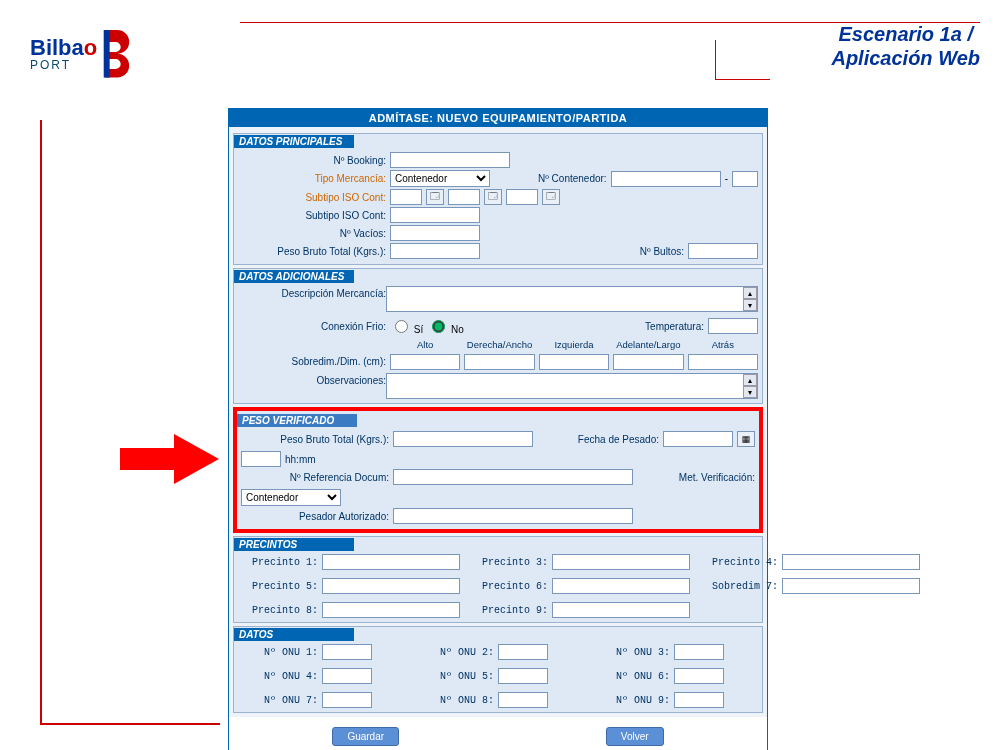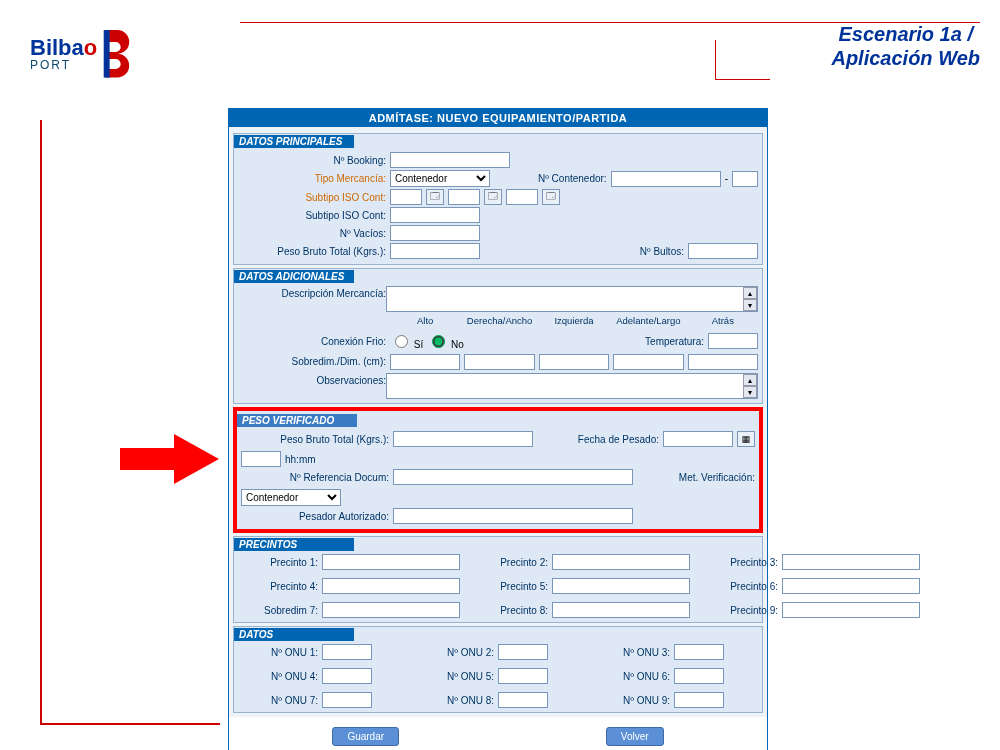--- a/index.html
+++ b/index.html
@@ -44,21 +44,21 @@
   input.txt { border: 1px solid #7a9; border-color: #7a96b8; height: 16px; font-size: 10px; padding: 0 2px; background: #fff; }
   select.sel { border: 1px solid #7a96b8; height: 17px; font-size: 10px; background: #fff; }
   .wide { flex: 1; min-width: 60px; }
 
   .icon-btn { width: 18px; height: 16px; border: 1px solid #7a96b8; background: #eaf0f8; display: inline-flex; align-items: center; justify-content: center; font-size: 9px; cursor: pointer; }
 
   .cols5 { display: grid; grid-template-columns: repeat(5, 1fr); gap: 4px; margin-top: 2px; }
   .cols5 .h { text-align: center; color: #003366; font-size: 9.5px; }
   .cols3 { display: grid; grid-template-columns: 1fr 1fr 1fr; gap: 8px; }
   .cell { display: flex; align-items: center; gap: 4px; }
-  .cell .lbl { width: 80px; }
+  .cell .lbl { width: 80px; font-family: Liberation Mono, monospace; }
 
   .textarea-wrap { display: flex; align-items: flex-start; }
   .textarea-wrap .lbl { width: 148px; padding-top: 2px; }
   .ta-body { flex: 1; height: 26px; border: 1px solid #7a96b8; background: #fff; position: relative; }
   .ta-sb { position: absolute; right: 0; top: 0; bottom: 0; width: 14px; display: flex; flex-direction: column; }
   .sb-btn { flex: 1; border: 1px solid #99a; background: #e3e7ef; font-size: 8px; display: flex; align-items: center; justify-content: center; }
 
   .buttons { padding: 10px 0; display: flex; justify-content: space-around; background: #fff; }
   .action-btn { background: #5b8fd6; color: #fff; border: 1px solid #3f6aa8; padding: 3px 14px; border-radius: 3px; font-size: 10px; cursor: pointer; }
 
@@ -149,41 +149,41 @@
         <div class="textarea-wrap">
           <span class="lbl">Descripción Mercancía:</span>
           <div class="ta-body">
             <div class="ta-sb">
                 <div class="sb-btn">▴</div>
                 <div class="sb-btn">▾</div>
               </div>
           </div>
         </div>
 
+        <div class="row" style="margin-top:4px">
+          <span class="lbl w160">Conexión Frio:</span>
+          <label><input type="radio" name="cf" class="radio" style=""> <span>Sí</span></label>
+          <label><input type="radio" name="cf" class="radio" checked="" style=""> <span>No</span></label>
+          <span style="flex:1"></span>
+          <span class="lbl">Temperatura:</span>
+          <input class="txt" style="width: 50px;">
+        </div>
+
         <div class="row">
           <span class="w160"></span>
           <div style="flex:1">
             <div class="cols5">
               <div class="h">Alto</div>
               <div class="h">Derecha/Ancho</div>
               <div class="h">Izquierda</div>
               <div class="h">Adelante/Largo</div>
               <div class="h">Atrás</div>
             </div>
           </div>
         </div>
-
-        <div class="row" style="margin-top:4px">
-          <span class="lbl w160">Conexión Frio:</span>
-          <label><input type="radio" name="cf" class="radio" style=""> <span>Sí</span></label>
-          <label><input type="radio" name="cf" class="radio" checked="" style=""> <span>No</span></label>
-          <span style="flex:1"></span>
-          <span class="lbl">Temperatura:</span>
-          <input class="txt" style="width: 50px;">
-        </div>
         <div class="row">
           <span class="lbl w160">Sobredim./Dim. (cm):</span>
           <div style="flex:1" class="cols5">
             <input class="txt wide" style="">
             <input class="txt wide" style="">
             <input class="txt wide" style="">
             <input class="txt wide" style="">
             <input class="txt wide" style="">
           </div>
         </div>
@@ -227,24 +227,20 @@
       </div>
 
       <div class="section">
         <div class="section-h">PRECINTOS</div>
         <div class="cols3">
           <div class="cell">
               <span class="lbl">Precinto 1:</span>
               <input class="txt wide" style="">
             </div>
           <div class="cell">
-              <span class="lbl">Precinto 2:</span>
-              <input class="txt wide" style="">
-            </div>
-          <div class="cell">
               <span class="lbl">Precinto 3:</span>
               <input class="txt wide" style="">
             </div>
           <div class="cell">
               <span class="lbl">Precinto 4:</span>
               <input class="txt wide" style="">
             </div>
           <div class="cell">
               <span class="lbl">Precinto 5:</span>
               <input class="txt wide" style="">

